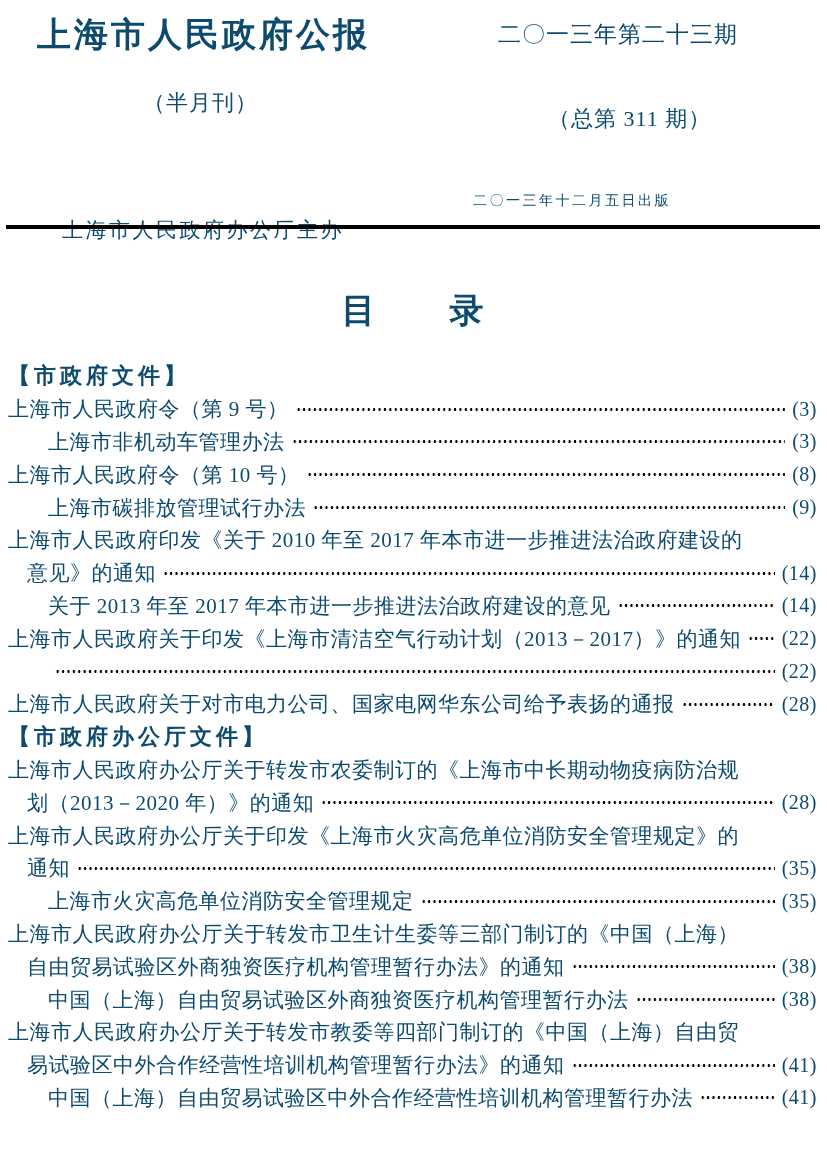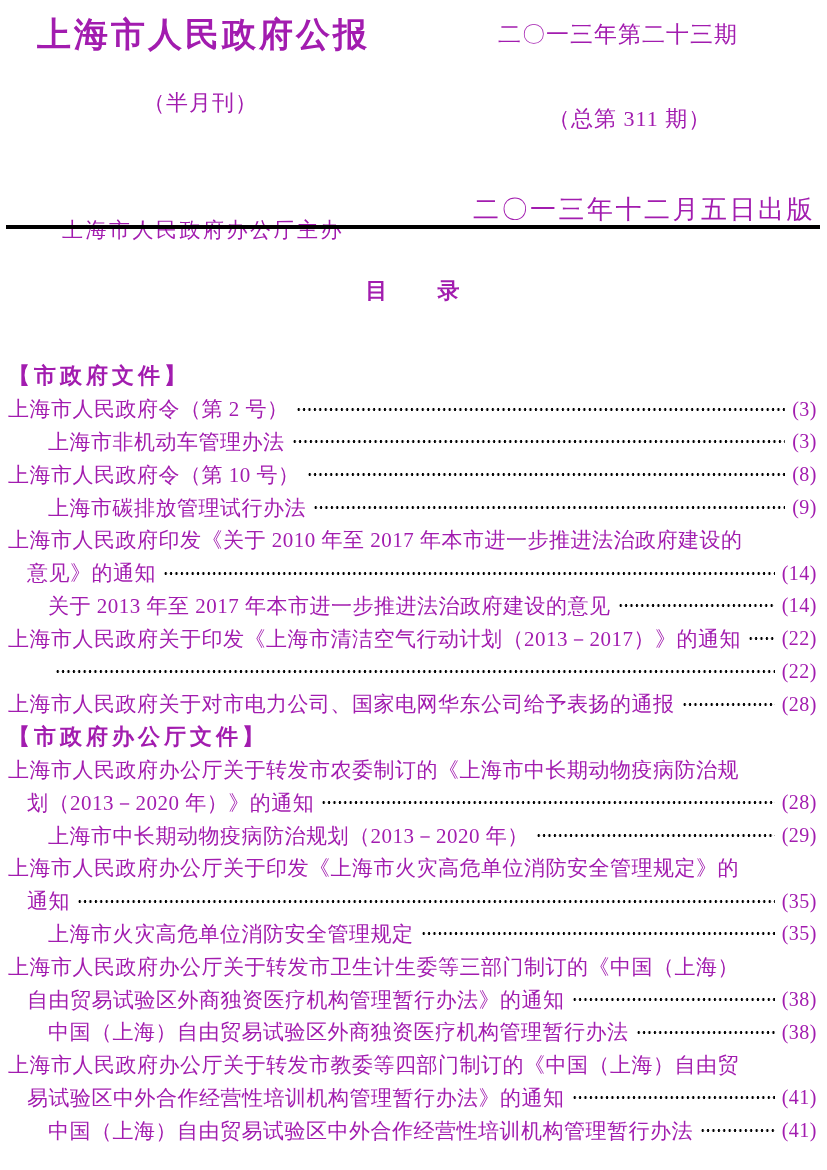--- a/index.html
+++ b/index.html
@@ -5,21 +5,21 @@
   html, body {
     margin: 0;
     padding: 0;
     background: #ffffff;
   }
   .page {
     position: relative;
     width: 827px;
     height: 1170px;
     background: #ffffff;
-    color: #a21caf;
+    color: #0c4a6e;
     font-family: "Liberation Serif", "DejaVu Serif", serif;
     overflow: hidden;
   }
   
   .gazette-title {
     position: absolute;
     left: 37px;
     top: 12px;
     font-size: 34px;
     font-weight: bold;
@@ -57,41 +57,41 @@
     top: 192px;
     font-size: 21px;
     letter-spacing: 2.5px;
     white-space: nowrap;
     margin-top: 24px;
   }
   .publish-date {
     position: absolute;
     left: 473px;
     top: 192px;
-    font-size: 26px;
+    font-size: 14px;
     letter-spacing: 2.5px;
     white-space: nowrap;
   }
   .header-rule {
     position: absolute;
     left: 6px;
     right: 7px;
     top: 225px;
     height: 4px;
     background: #000000;
   }
   
   .toc-title {
     position: absolute;
     left: 0;
     right: 0;
     top: 276px;
-    margin: 0;
+    margin: 12px;
     text-align: center;
-    font-size: 22px;
+    font-size: 34px;
     font-weight: bold;
     letter-spacing: 2px;
     white-space: nowrap;
   }
   
   .toc-list {
     position: absolute;
     left: 8px;
     right: 10px;
     top: 360px;
@@ -150,21 +150,21 @@
   <div class="publisher">上海市人民政府办公厅主办</div>
   <div class="publish-date">二〇一三年十二月五日出版</div>
 
   <div class="header-rule"></div>
 
   <h2 class="toc-title">目　　录</h2>
 
   <div class="toc-list">
       <div class="toc-heading">【市政府文件】</div>
       <div class="toc-row indent-main">
-        <span class="entry-text">上海市人民政府令（第 2 号）</span>
+        <span class="entry-text">上海市人民政府令（第 9 号）</span>
         <span class="dots"></span>
         <span class="page-num">(3)</span>
       </div>
       <div class="toc-row indent-sub">
         <span class="entry-text">上海市非机动车管理办法</span>
         <span class="dots"></span>
         <span class="page-num">(3)</span>
       </div>
       <div class="toc-row indent-main">
         <span class="entry-text">上海市人民政府令（第 10 号）</span>
@@ -205,25 +205,20 @@
       </div>
       <div class="toc-heading">【市政府办公厅文件】</div>
       <div class="toc-row indent-main">
         <span class="entry-text">上海市人民政府办公厅关于转发市农委制订的《上海市中长期动物疫病防治规</span>
       </div>
       <div class="toc-row indent-cont">
         <span class="entry-text">划（2013－2020 年）》的通知</span>
         <span class="dots"></span>
         <span class="page-num">(28)</span>
       </div>
-      <div class="toc-row indent-sub">
-        <span class="entry-text">上海市中长期动物疫病防治规划（2013－2020 年）</span>
-        <span class="dots"></span>
-        <span class="page-num">(29)</span>
-      </div>
       <div class="toc-row indent-main">
         <span class="entry-text">上海市人民政府办公厅关于印发《上海市火灾高危单位消防安全管理规定》的</span>
       </div>
       <div class="toc-row indent-cont">
         <span class="entry-text">通知</span>
         <span class="dots"></span>
         <span class="page-num">(35)</span>
       </div>
       <div class="toc-row indent-sub">
         <span class="entry-text">上海市火灾高危单位消防安全管理规定</span>

